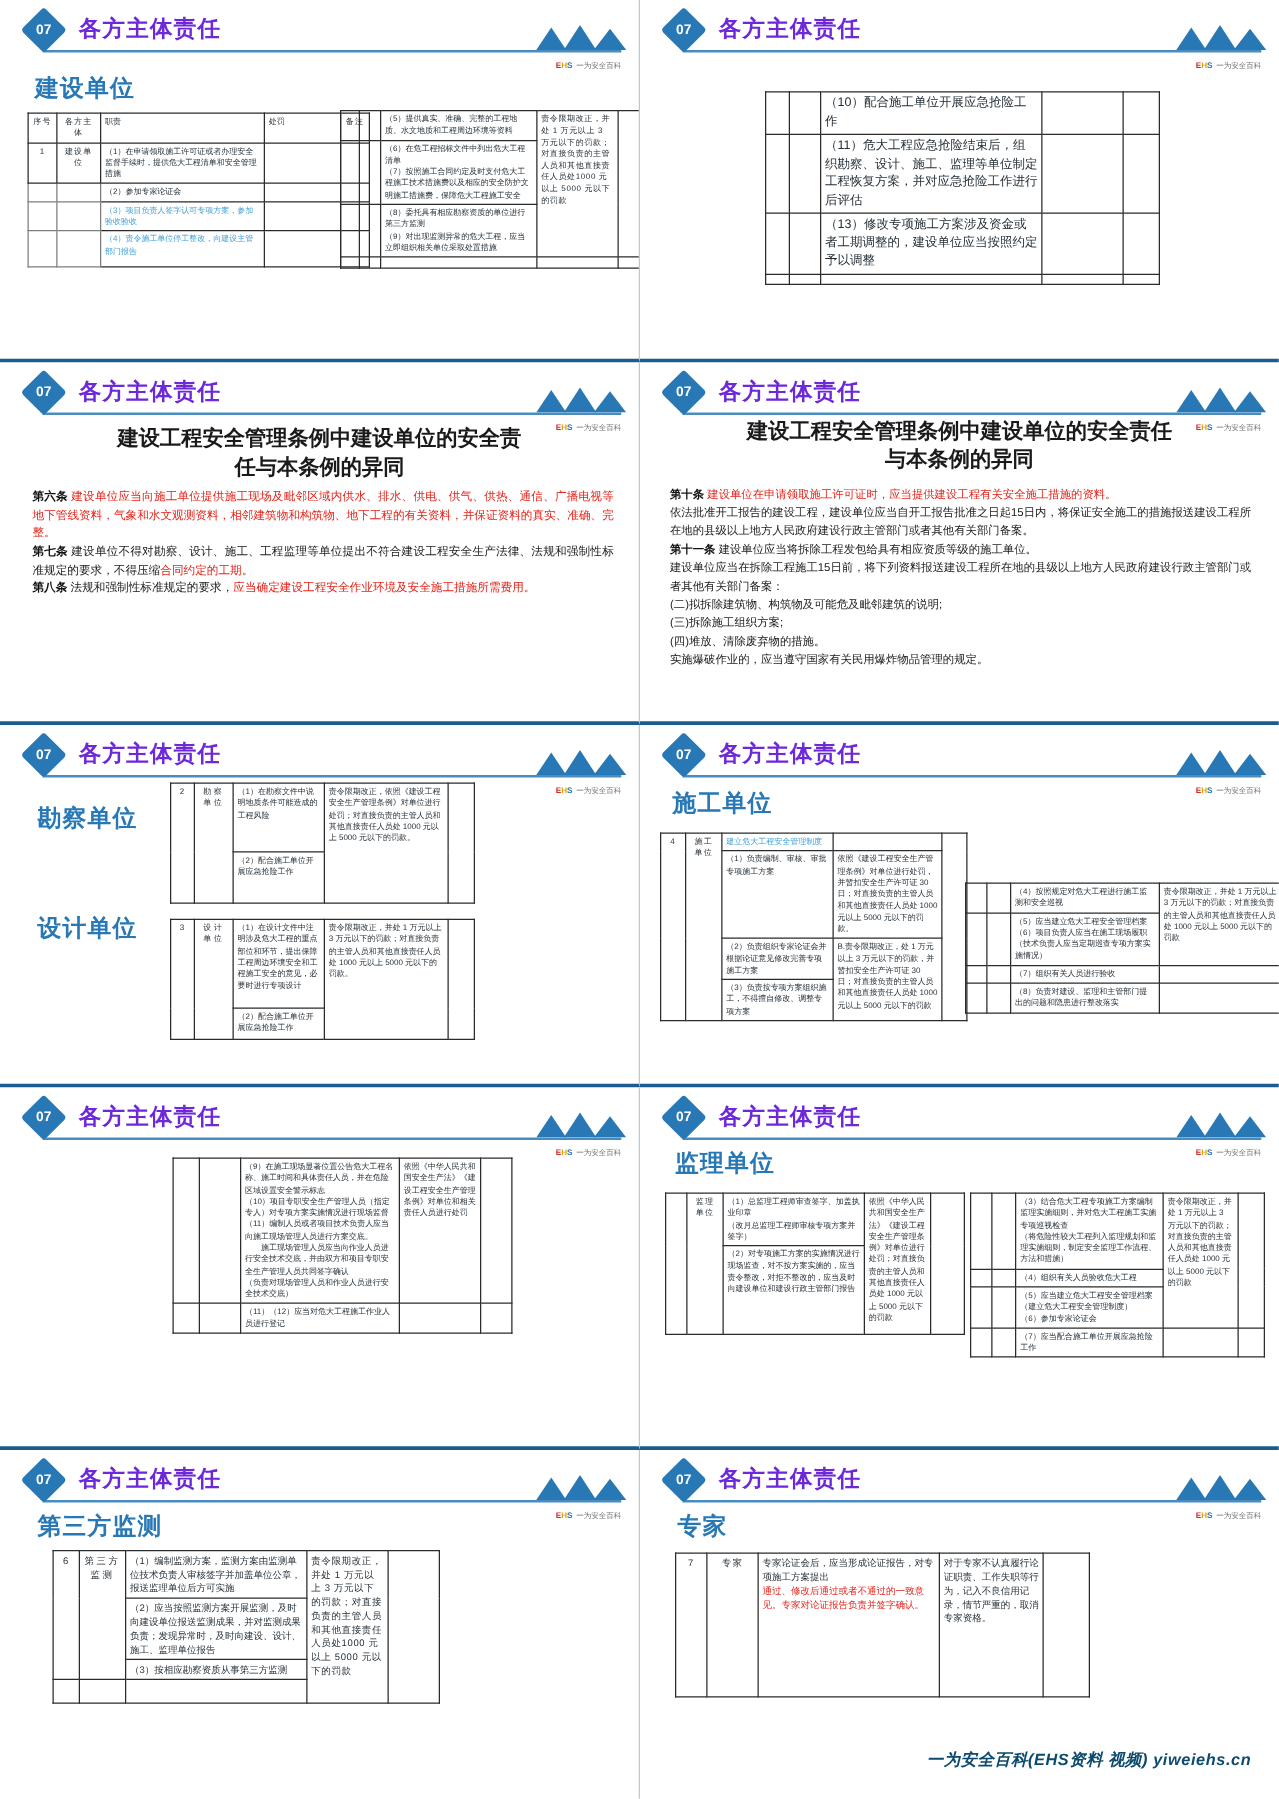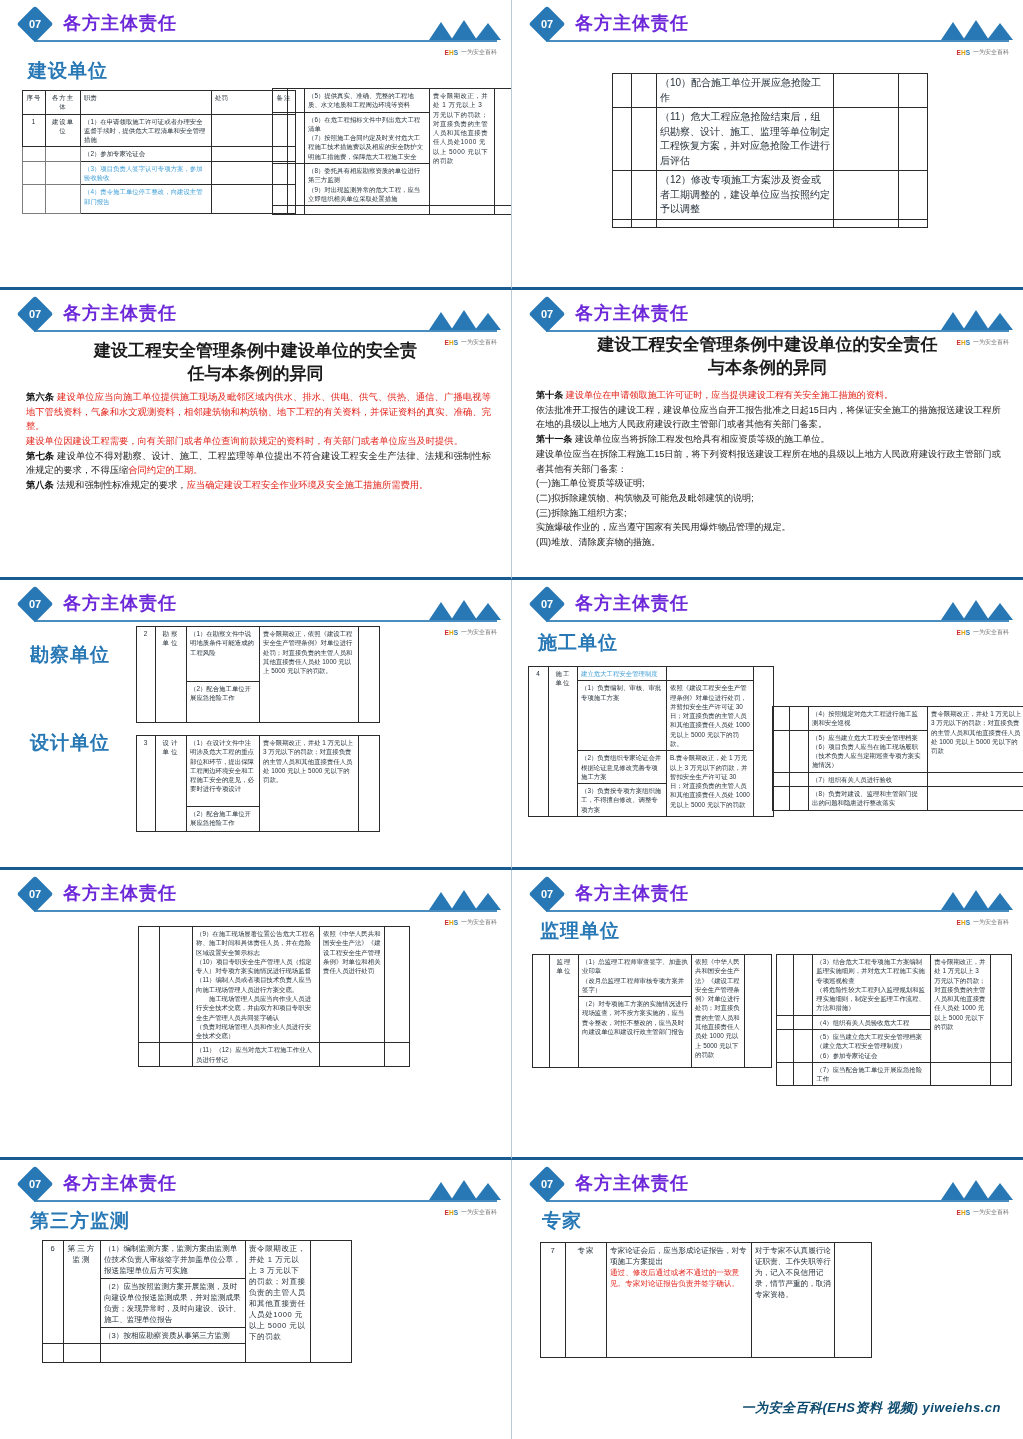--- a/index.html
+++ b/index.html
@@ -240,21 +240,21 @@
       <tr>
         <td></td>
         <td></td>
         <td>（11）危大工程应急抢险结束后，组织勘察、设计、施工、监理等单位制定工程恢复方案，并对应急抢险工作进行后评估</td>
         <td></td>
         <td></td>
       </tr>
       <tr>
         <td></td>
         <td></td>
-        <td>（12）修改专项施工方案涉及资金或者工期调整的，建设单位应当按照约定予以调整</td>
+        <td>（13）修改专项施工方案涉及资金或者工期调整的，建设单位应当按照约定予以调整</td>
         <td></td>
         <td></td>
       </tr>
       <tr>
         <td style="height:3px;"></td>
         <td></td>
         <td></td>
         <td></td>
         <td></td>
       </tr>
@@ -278,21 +278,20 @@
     <div class="wm">
         <span class="ehs"><i class="e">E</i><i class="h">H</i><i class="s">S</i></span>
         <span>一为安全百科</span>
       </div>
 
     <div class="big-title" style="white-space:pre-line;">建设工程安全管理条例中建设单位的安全责
 任与本条例的异同</div>
 
     <div class="prose" style="top:100px;">
       <p><span class="art">第六条</span> <span class="red">建设单位应当向施工单位提供施工现场及毗邻区域内供水、排水、供电、供气、供热、通信、广播电视等地下管线资料，气象和水文观测资料，相邻建筑物和构筑物、地下工程的有关资料，并保证资料的真实、准确、完整。</span></p>
-      <p><span class="red">建设单位因建设工程需要，向有关部门或者单位查询前款规定的资料时，有关部门或者单位应当及时提供。</span></p>
       <p><span class="art">第七条</span> <span>建设单位不得对勘察、设计、施工、工程监理等单位提出不符合建设工程安全生产法律、法规和强制性标准规定的要求，不得压缩</span><span class="red">合同约定的工期。</span></p>
       <p><span class="art">第八条</span> <span>法规和强制性标准规定的要求，</span><span class="red">应当确定建设工程安全作业环境及安全施工措施所需费用。</span></p>
     </div>
   </div>
 
   <div class="slide col2 row2">
     <div class="hdr">
       <div class="badge">
           <span>07</span>
         </div>
@@ -310,25 +309,24 @@
       </div>
 
     <div class="big-title" style="white-space:pre-line;top:44px;">建设工程安全管理条例中建设单位的安全责任
 与本条例的异同</div>
 
     <div class="prose" style="top:98px;left:24px;right:16px;font-size:9.1px;line-height:1.62;text-align:left;">
       <p><span class="art">第十条</span> <span class="red">建设单位在申请领取施工许可证时，应当提供建设工程有关安全施工措施的资料。</span></p>
       <p><span>依法批准开工报告的建设工程，建设单位应当自开工报告批准之日起15日内，将保证安全施工的措施报送建设工程所在地的县级以上地方人民政府建设行政主管部门或者其他有关部门备案。</span></p>
       <p><span class="art">第十一条</span> <span>建设单位应当将拆除工程发包给具有相应资质等级的施工单位。</span></p>
       <p><span>建设单位应当在拆除工程施工15日前，将下列资料报送建设工程所在地的县级以上地方人民政府建设行政主管部门或者其他有关部门备案：</span></p>
-      <p><span>(一)施工单位资质等级证明;</span></p>
       <p><span>(二)拟拆除建筑物、构筑物及可能危及毗邻建筑的说明;</span></p>
       <p><span>(三)拆除施工组织方案;</span></p>
+      <p><span>(四)堆放、清除废弃物的措施。</span></p>
       <p><span>实施爆破作业的，应当遵守国家有关民用爆炸物品管理的规定。</span></p>
-      <p><span>(四)堆放、清除废弃物的措施。</span></p>
     </div>
   </div>
 
   <div class="slide col1 row3">
     <div class="hdr">
       <div class="badge">
           <span>07</span>
         </div>
       <div class="hdr-title">各方主体责任</div>
       <div class="hdr-rule"></div>

